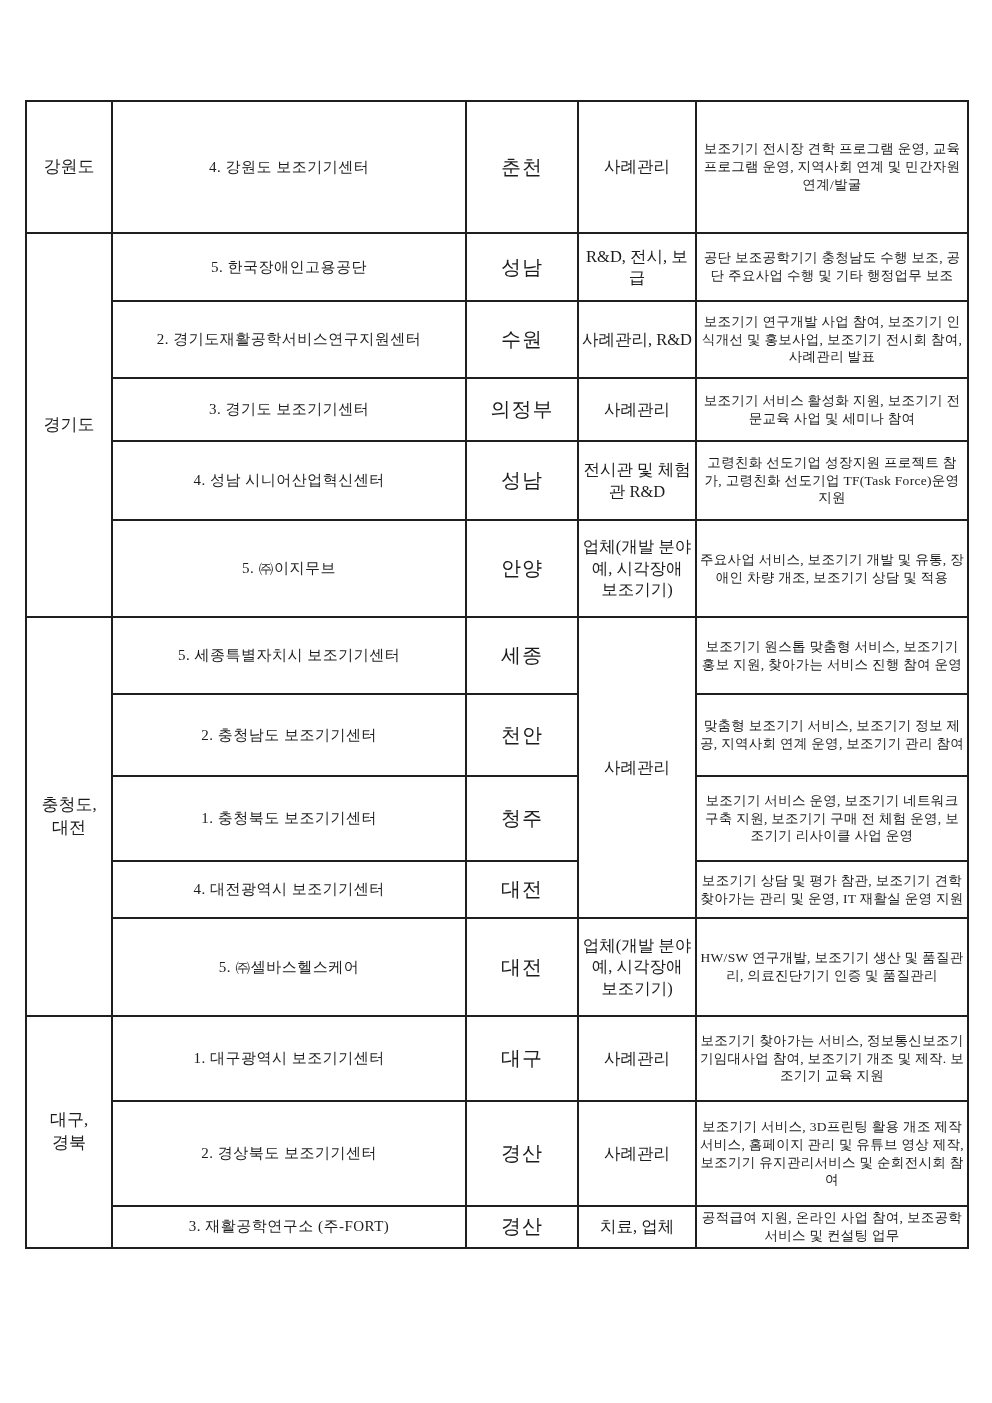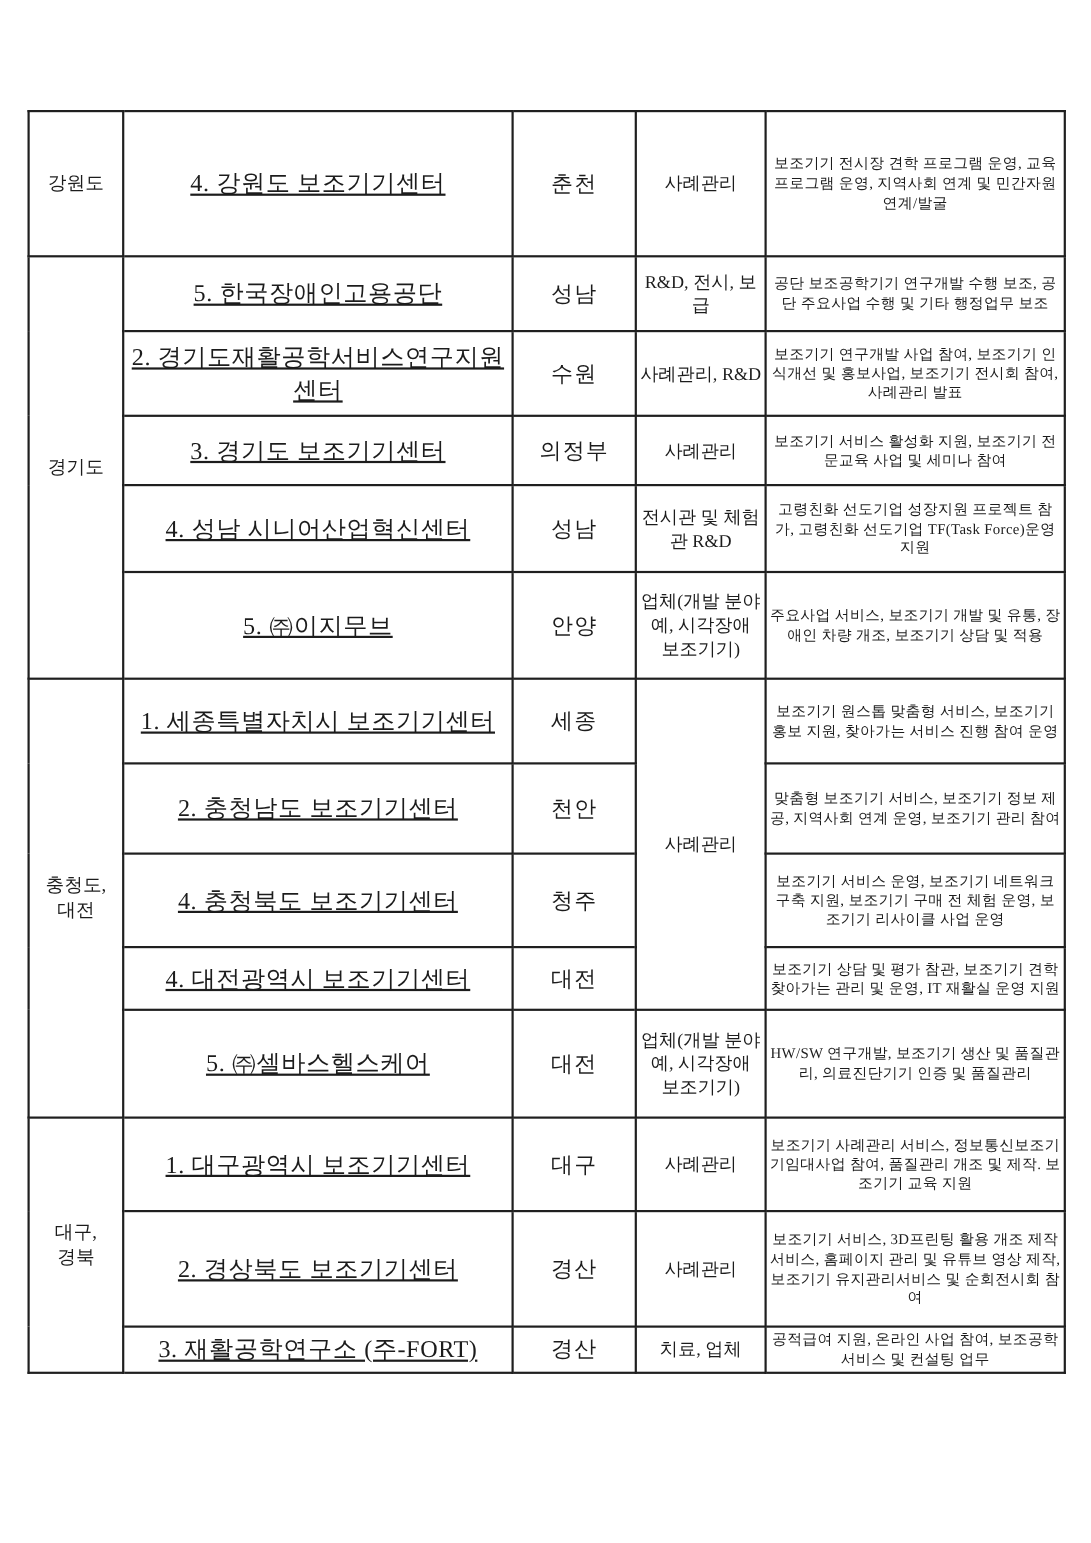--- a/index.html
+++ b/index.html
@@ -26,24 +26,23 @@
     padding: 2px 3px;
     overflow: hidden;
   }
   td.region {
     font-size: 17px;
     white-space: pre-line;
     line-height: 1.35;
   }
   td.name {
     text-align: left;
-    font-size: 22px;
+    font-size: 15px;
     padding-left: 5px;
     letter-spacing: 0.5px;
-    text-decoration: underline;
   }
   td.city { font-size: 20px; letter-spacing: 1px; }
   td.cat  { font-size: 16.5px; line-height: 1.3; padding: 2px 4px; font-family: Liberation Serif, serif; }
   td.desc {
     font-size: 13.5px;
     line-height: 1.32;
     padding: 2px 6px;
     letter-spacing: 0.3px;
   }
 </style>
@@ -67,21 +66,21 @@
         <td class="city">춘천</td>
         <td class="cat">사례관리</td>
         <td class="desc">보조기기 전시장 견학 프로그램 운영, 교육 프로그램 운영, 지역사회 연계 및 민간자원 연계/발굴</td>
       </tr>
 
       <tr style="height:68px">
         <td class="region" rowspan="5">경기도</td>
         <td class="name">5. 한국장애인고용공단</td>
         <td class="city">성남</td>
         <td class="cat">R&amp;D, 전시, 보급</td>
-        <td class="desc">공단 보조공학기기 연구개발 수행 보조, 공단 주요사업 수행 및 기타 행정업무 보조</td>
+        <td class="desc">공단 보조공학기기 충청남도 수행 보조, 공단 주요사업 수행 및 기타 행정업무 보조</td>
       </tr>
       <tr style="height:77px">
         <td class="name">2. 경기도재활공학서비스연구지원센터</td>
         <td class="city">수원</td>
         <td class="cat">사례관리, R&amp;D</td>
         <td class="desc">보조기기 연구개발 사업 참여, 보조기기 인식개선 및 홍보사업, 보조기기 전시회 참여, 사례관리 발표</td>
       </tr>
       <tr style="height:63px">
         <td class="name">3. 경기도 보조기기센터</td>
         <td class="city">의정부</td>
@@ -97,32 +96,32 @@
       <tr style="height:97px">
         <td class="name">5. ㈜이지무브</td>
         <td class="city">안양</td>
         <td class="cat">업체(개발 분야 예, 시각장애 보조기기)</td>
         <td class="desc">주요사업 서비스, 보조기기 개발 및 유통, 장애인 차량 개조, 보조기기 상담 및 적용</td>
       </tr>
 
       <tr style="height:77px">
         <td class="region" rowspan="5">충청도,
 대전</td>
-        <td class="name">1. 세종특별자치시 보조기기센터</td>
+        <td class="name">5. 세종특별자치시 보조기기센터</td>
         <td class="city">세종</td>
         <td class="cat" rowspan="4">사례관리</td>
         <td class="desc">보조기기 원스톱 맞춤형 서비스, 보조기기 홍보 지원, 찾아가는 서비스 진행 참여 운영</td>
       </tr>
       <tr style="height:82px">
         <td class="name">2. 충청남도 보조기기센터</td>
         <td class="city">천안</td>
         <td class="desc">맞춤형 보조기기 서비스, 보조기기 정보 제공, 지역사회 연계 운영, 보조기기 관리 참여</td>
       </tr>
       <tr style="height:85px">
-        <td class="name">4. 충청북도 보조기기센터</td>
+        <td class="name">1. 충청북도 보조기기센터</td>
         <td class="city">청주</td>
         <td class="desc">보조기기 서비스 운영, 보조기기 네트워크 구축 지원, 보조기기 구매 전 체험 운영, 보조기기 리사이클 사업 운영</td>
       </tr>
       <tr style="height:57px">
         <td class="name">4. 대전광역시 보조기기센터</td>
         <td class="city">대전</td>
         <td class="desc">보조기기 상담 및 평가 참관, 보조기기 견학 찾아가는 관리 및 운영, IT 재활실 운영 지원</td>
       </tr>
       <tr style="height:98px">
         <td class="name">5. ㈜셀바스헬스케어</td>
@@ -130,21 +129,21 @@
         <td class="cat">업체(개발 분야 예, 시각장애 보조기기)</td>
         <td class="desc">HW/SW 연구개발, 보조기기 생산 및 품질관리, 의료진단기기 인증 및 품질관리</td>
       </tr>
 
       <tr style="height:85px">
         <td class="region" rowspan="3">대구,
 경북</td>
         <td class="name">1. 대구광역시 보조기기센터</td>
         <td class="city">대구</td>
         <td class="cat">사례관리</td>
-        <td class="desc">보조기기 사례관리 서비스, 정보통신보조기기임대사업 참여, 품질관리 개조 및 제작. 보조기기 교육 지원</td>
+        <td class="desc">보조기기 찾아가는 서비스, 정보통신보조기기임대사업 참여, 보조기기 개조 및 제작. 보조기기 교육 지원</td>
       </tr>
       <tr style="height:105px">
         <td class="name">2. 경상북도 보조기기센터</td>
         <td class="city">경산</td>
         <td class="cat">사례관리</td>
         <td class="desc">보조기기 서비스, 3D프린팅 활용 개조 제작 서비스, 홈페이지 관리 및 유튜브 영상 제작, 보조기기 유지관리서비스 및 순회전시회 참여</td>
       </tr>
       <tr style="height:37px">
         <td class="name">3. 재활공학연구소 (주-FORT)</td>
         <td class="city">경산</td>

